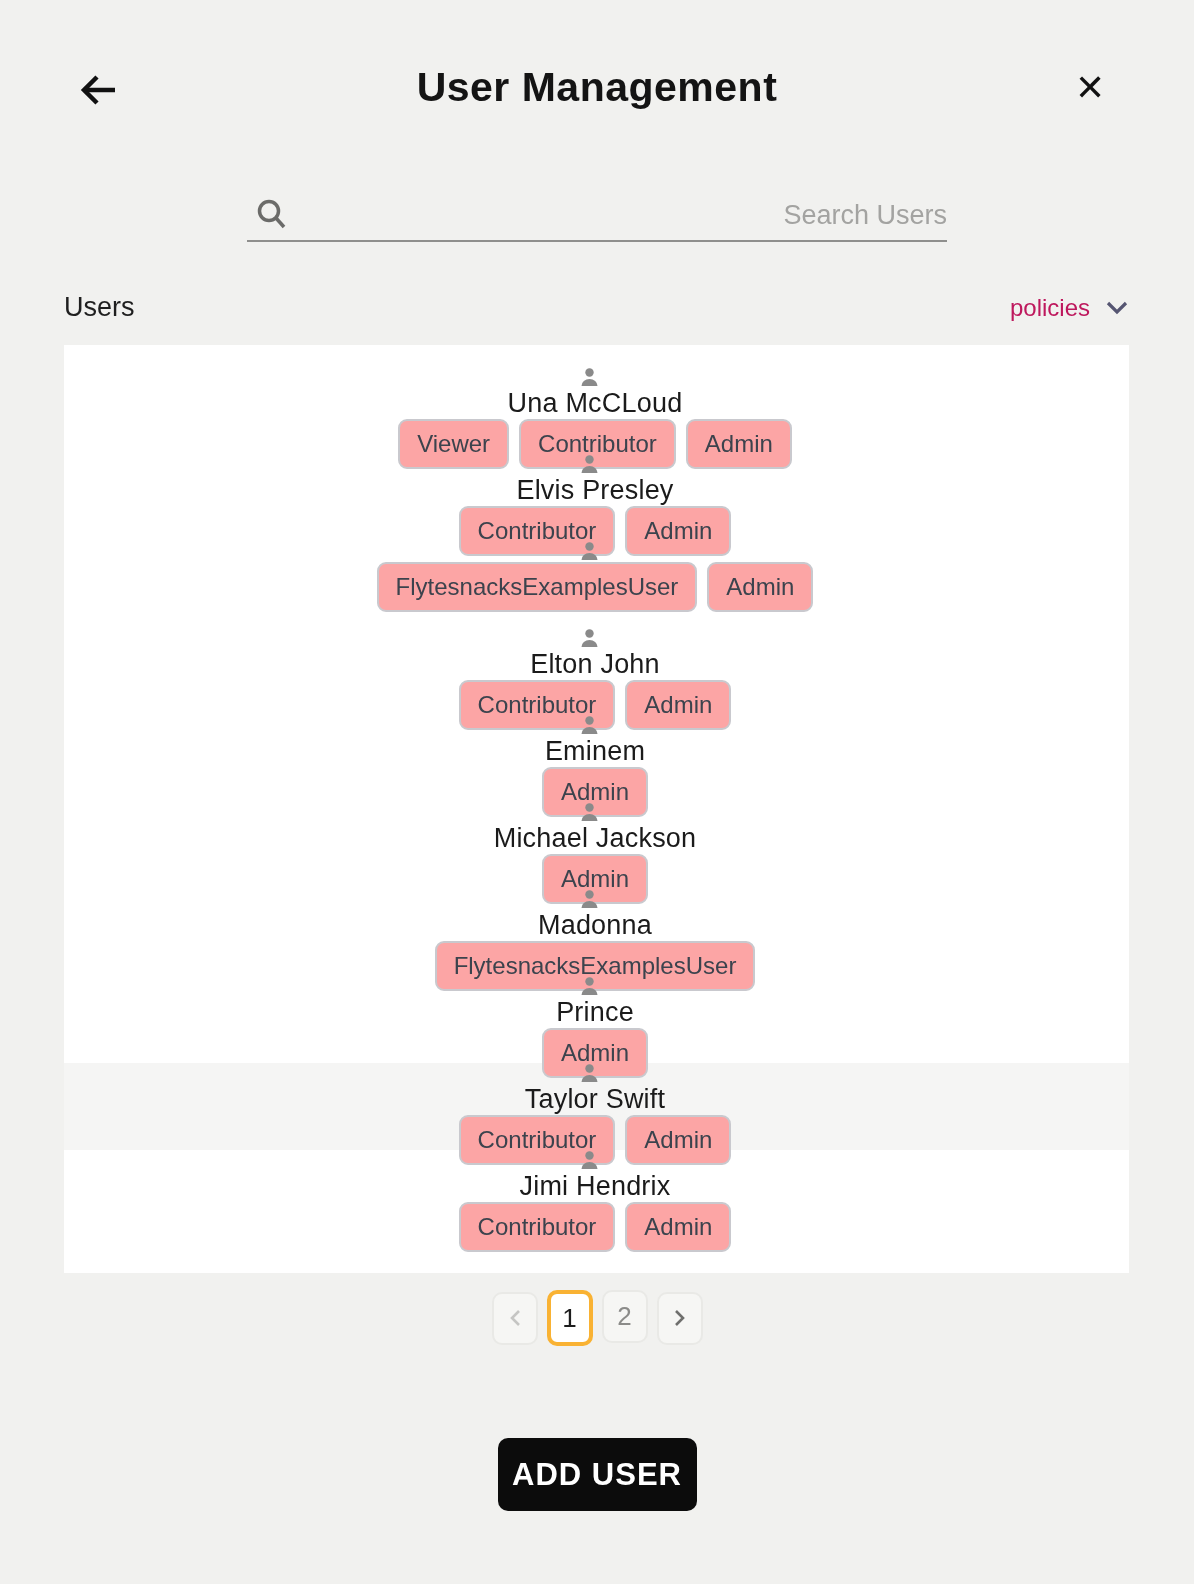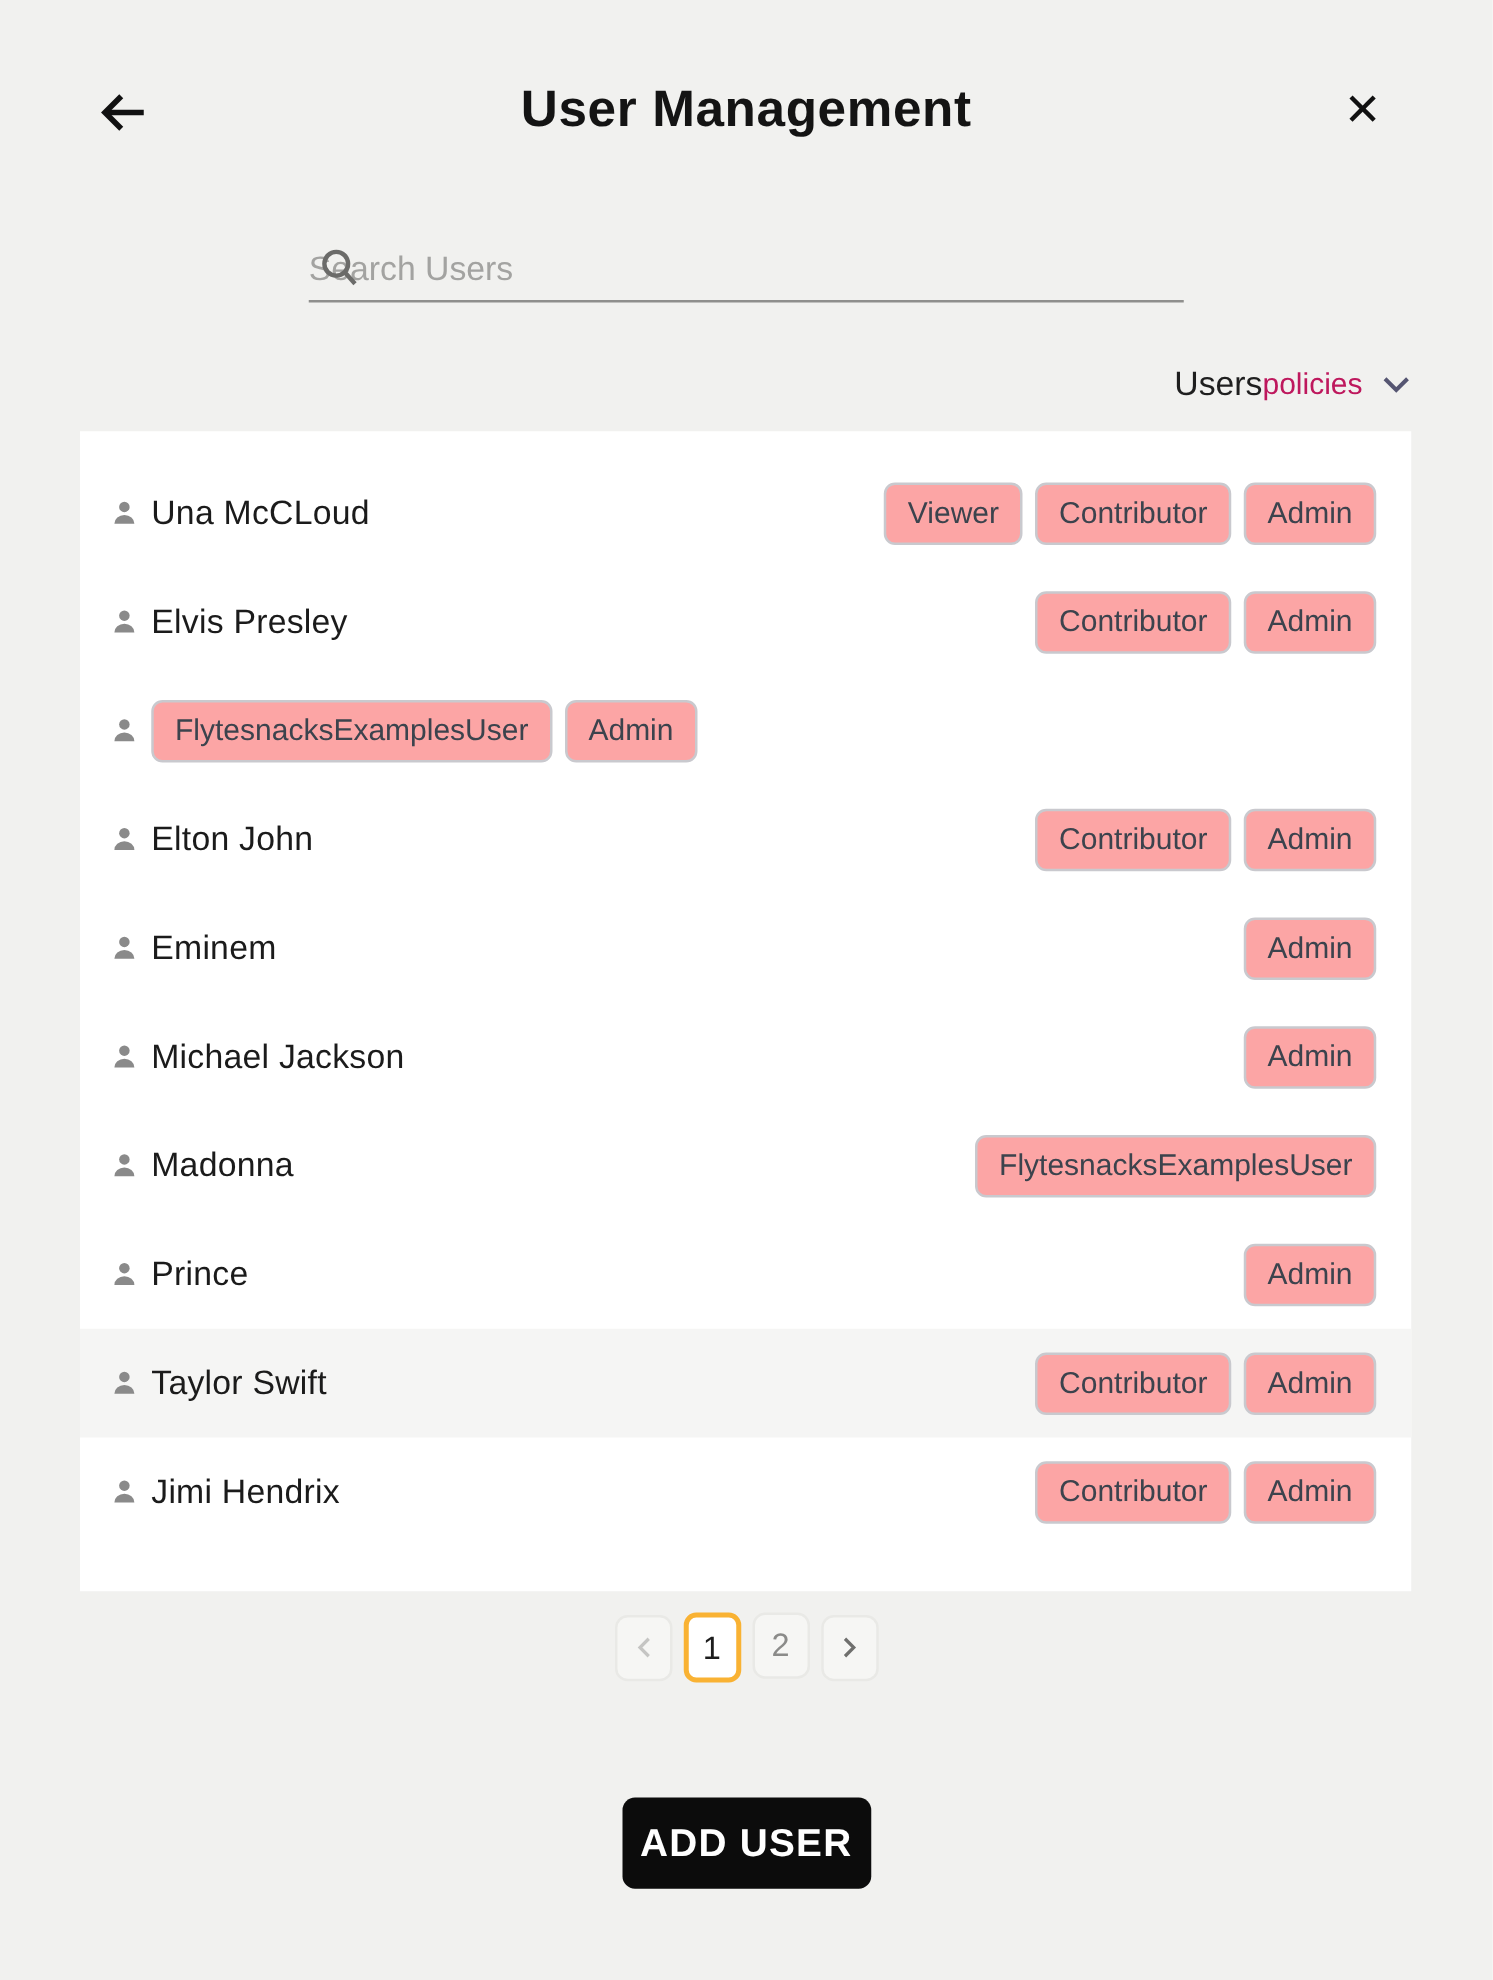--- a/index.html
+++ b/index.html
@@ -55,32 +55,32 @@
     height: 52px;
   }
   .search-icon {
     position: absolute;
     left: 8px; top: 8px;
     width: 34px; height: 34px;
   }
   .search-input {
     width: 100%; height: 100%;
     border: none; outline: none; background: transparent;
-    text-align: left;
+    text-align: right;
     font-size: 27px;
     font-family: "Liberation Sans", sans-serif;
     color: #8b5cf6;
   }
   .search-input::placeholder { color: #a3a3a1; opacity: 1; }
 
   
   .list-header {
     margin: 50px 62px 4px 60px;
     display: flex;
-    justify-content: flex-end;
+    justify-content: space-between;
     align-items: center;
   }
   .list-title { font-size: 27px; color: #1f1f1f; }
   .policies-dd {
     display: flex; align-items: center; gap: 16px;
     background: none; border: none; cursor: pointer;
     font-family: "Liberation Sans", sans-serif;
   }
   .policies-label { font-size: 24px; color: #be185d; }
 
@@ -88,20 +88,21 @@
   .card {
     margin: 22px 61px 0 60px;
     background: #ffffff;
     padding: 22px 0 36px 0;
   }
   .row {
     height: 87px;
     display: flex;
     align-items: center;
     padding: 0 28px 0 25px;
+    flex-direction: column;
   }
   .row.highlighted { background: #f5f5f4; align-items: center; }
   .person-icon { width: 21px; height: 21px; margin-right: 11px; flex: none; display:flex; }
   .user-name {
     font-size: 27px;
     color: #1b1b1b;
     letter-spacing: 0.2px;
     flex: 1;
   }
   .badges { display: flex; gap: 10px; }

